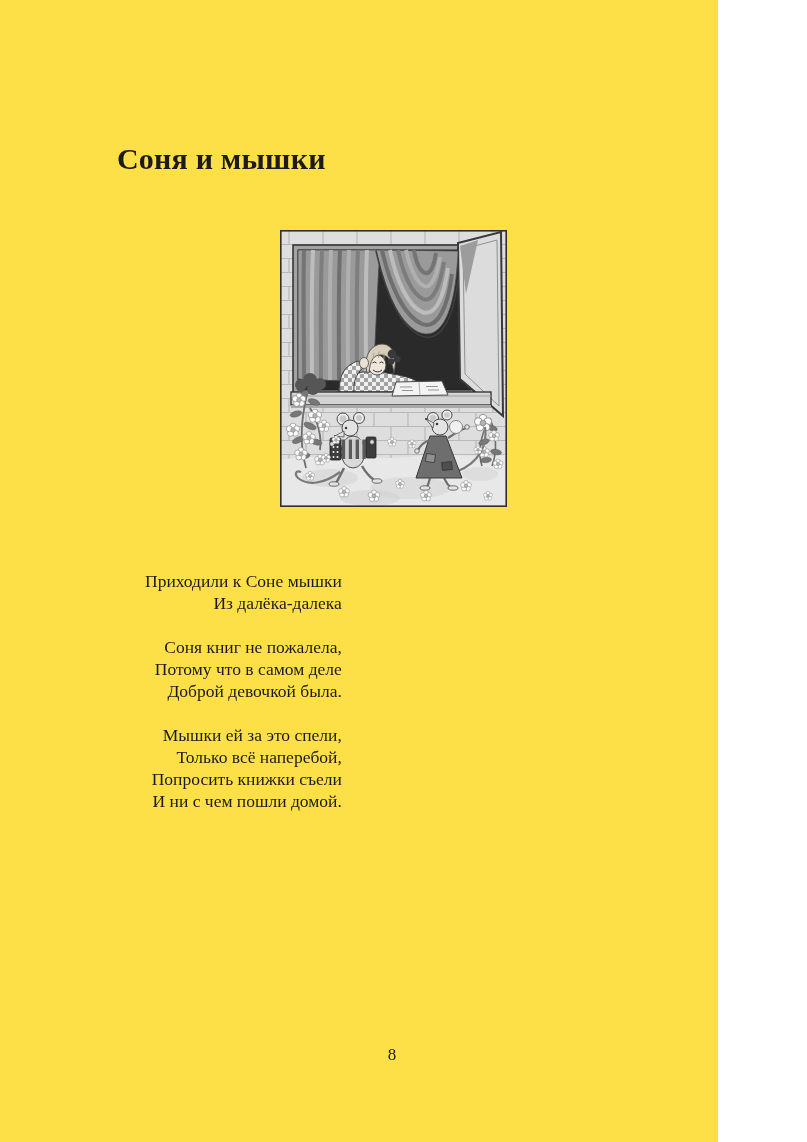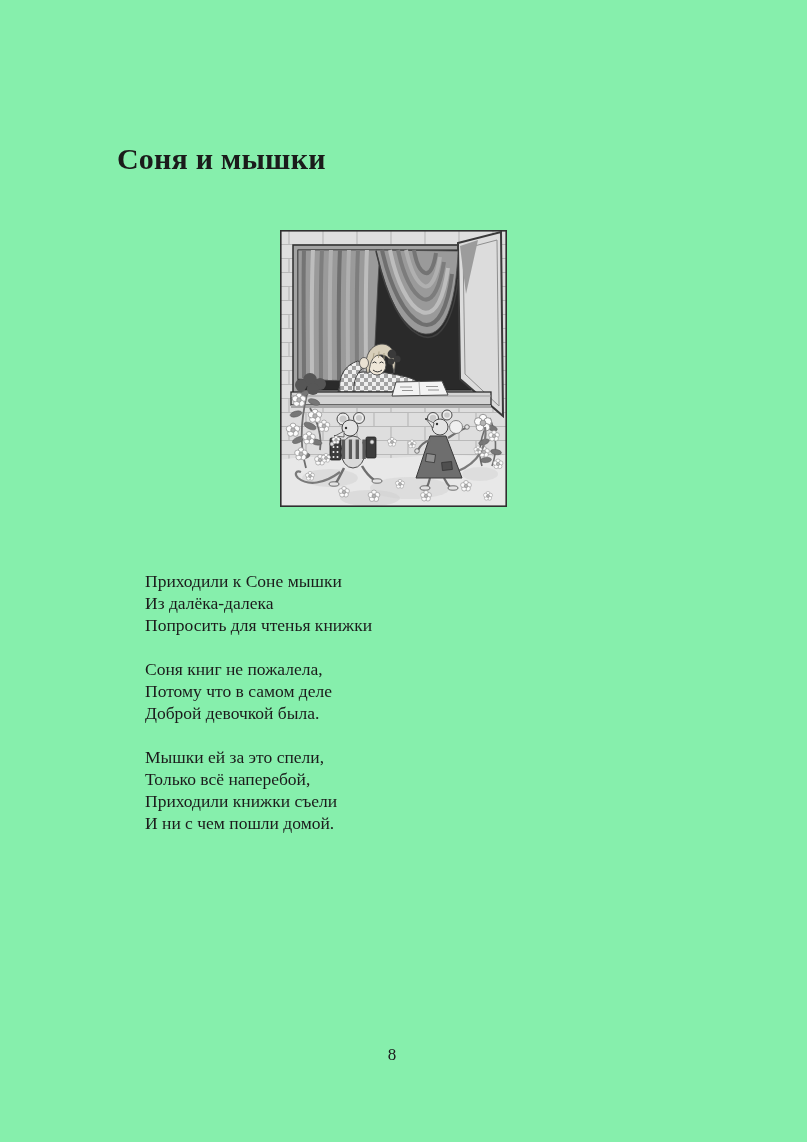--- a/index.html
+++ b/index.html
@@ -1,33 +1,33 @@
 <!DOCTYPE html>
 <html><head>
 <meta charset="utf-8">
 <style>
   html,body{margin:0;padding:0;background:#ffffff;}
   .page{
     position:relative;
-    width:807px;height:1142px;
-    background:#86efac;
+    width:718px;height:1142px;
+    background:#fde047;
     font-family:"Liberation Serif","DejaVu Serif",serif;
     color:#1b1b1b;
     overflow:hidden;
   }
   .title{
     position:absolute;left:117px;top:142px;margin:0;
     font-size:30px;font-weight:700;line-height:1.1;letter-spacing:.2px;
   }
   .illustration{
     position:absolute;left:280px;top:230px;width:227px;height:277px;margin:0;
   }
   .illustration svg{display:block;width:227px;height:277px;}
   .poem{position:absolute;left:145px;top:570px;font-size:17.5px;line-height:22px;}
-  .stanza{margin:0 0 22px 0;}
+  .stanza{margin:0 0 22px 0;text-align:right;}
   .stanza:last-child{margin-bottom:10px;}
   .line{margin:0;}
   .page-number{
     position:absolute;left:0;top:1045px;width:784px;
     text-align:center;font-size:17px;
   }
 </style>
 </head>
 <body>
 
@@ -244,30 +244,29 @@
       </g>
 
       <rect x="0.8" y="0.8" width="225.4" height="275.4" fill="none" stroke="#2f2f2f" stroke-width="1.6"></rect>
     </svg>
   </figure>
 
   <div class="poem">
     <div class="stanza">
       <p class="line">Приходили к Соне мышки</p>
       <p class="line">Из далёка-далека</p>
-      <p class="line">Попросить для чтенья книжки</p>
     </div>
     <div class="stanza">
       <p class="line">Соня книг не пожалела,</p>
       <p class="line">Потому что в самом деле</p>
       <p class="line">Доброй девочкой была.</p>
     </div>
     <div class="stanza">
       <p class="line">Мышки ей за это спели,</p>
       <p class="line">Только всё наперебой,</p>
-      <p class="line">Приходили книжки съели</p>
+      <p class="line">Попросить книжки съели</p>
       <p class="line">И ни с чем пошли домой.</p>
     </div>
   </div>
 
   <div class="page-number">8</div>
 
 </div>
 
 </body></html>

